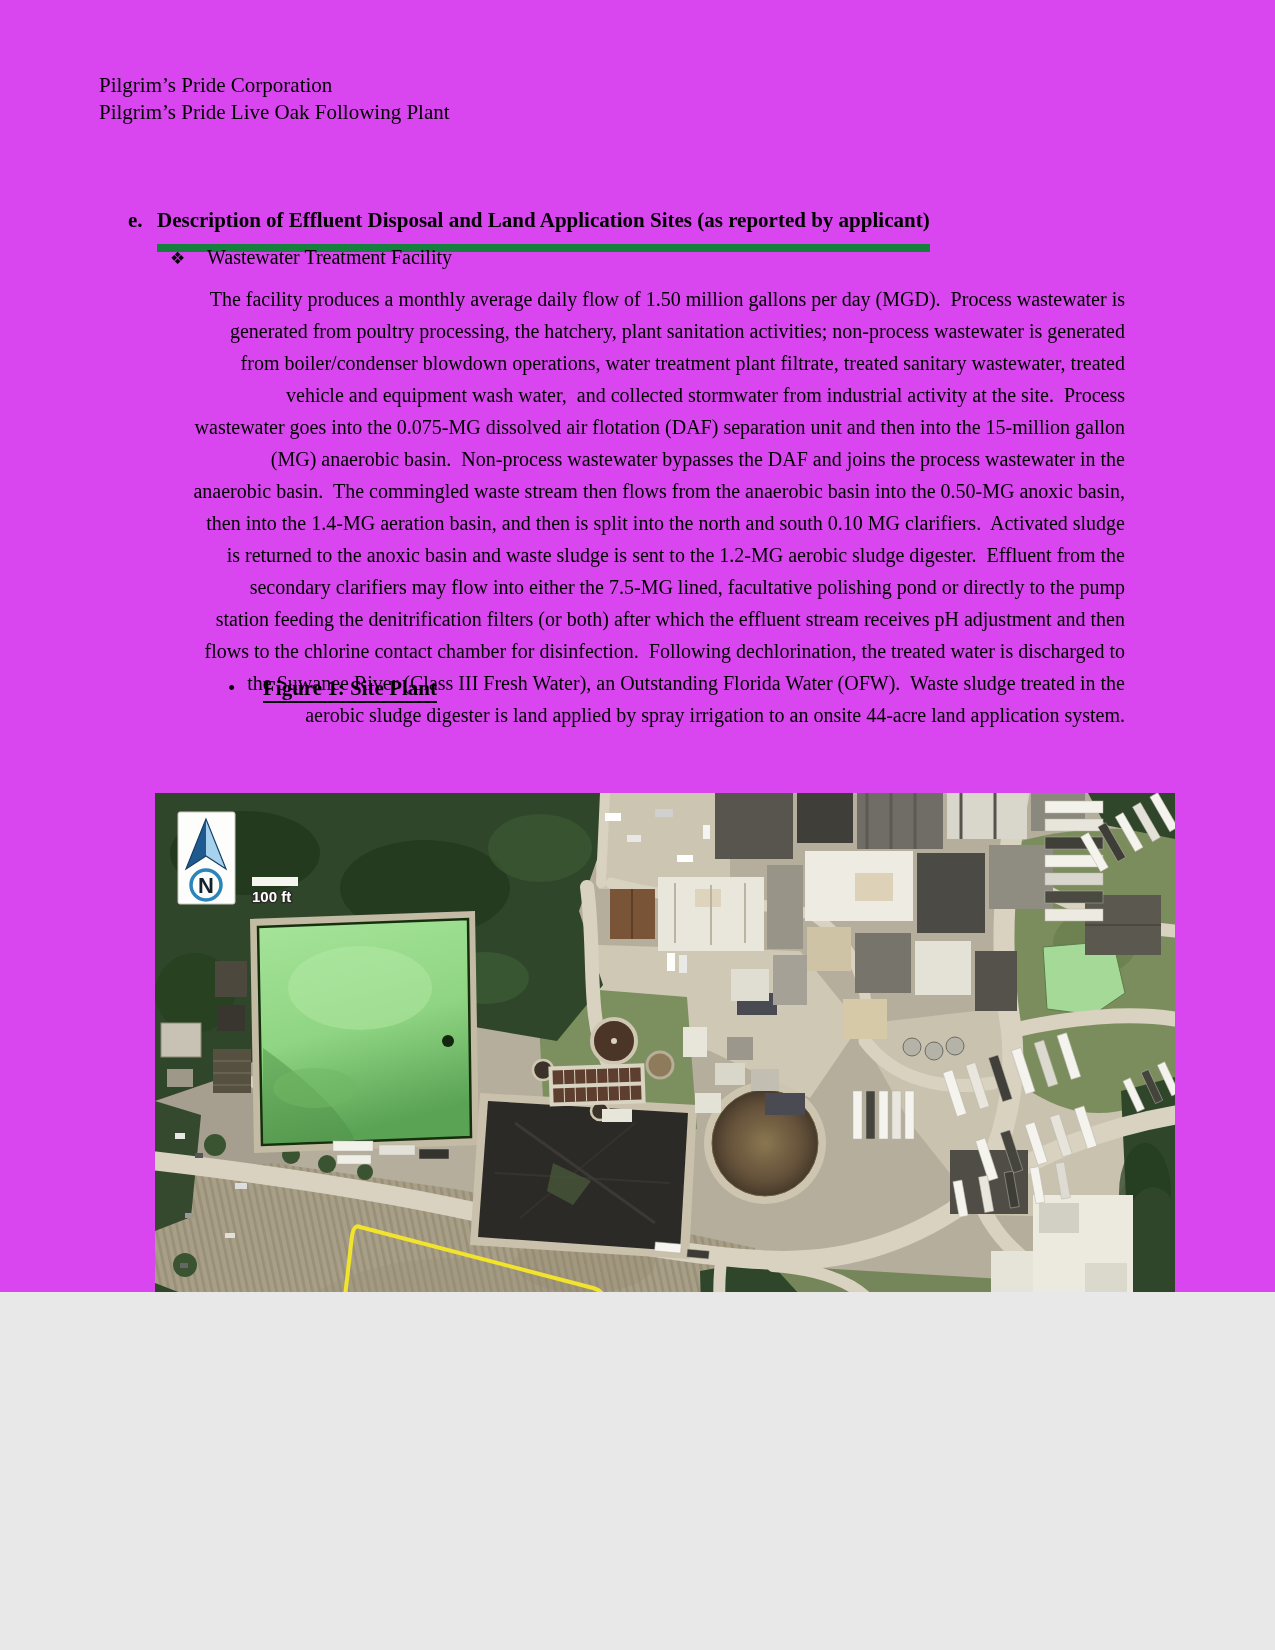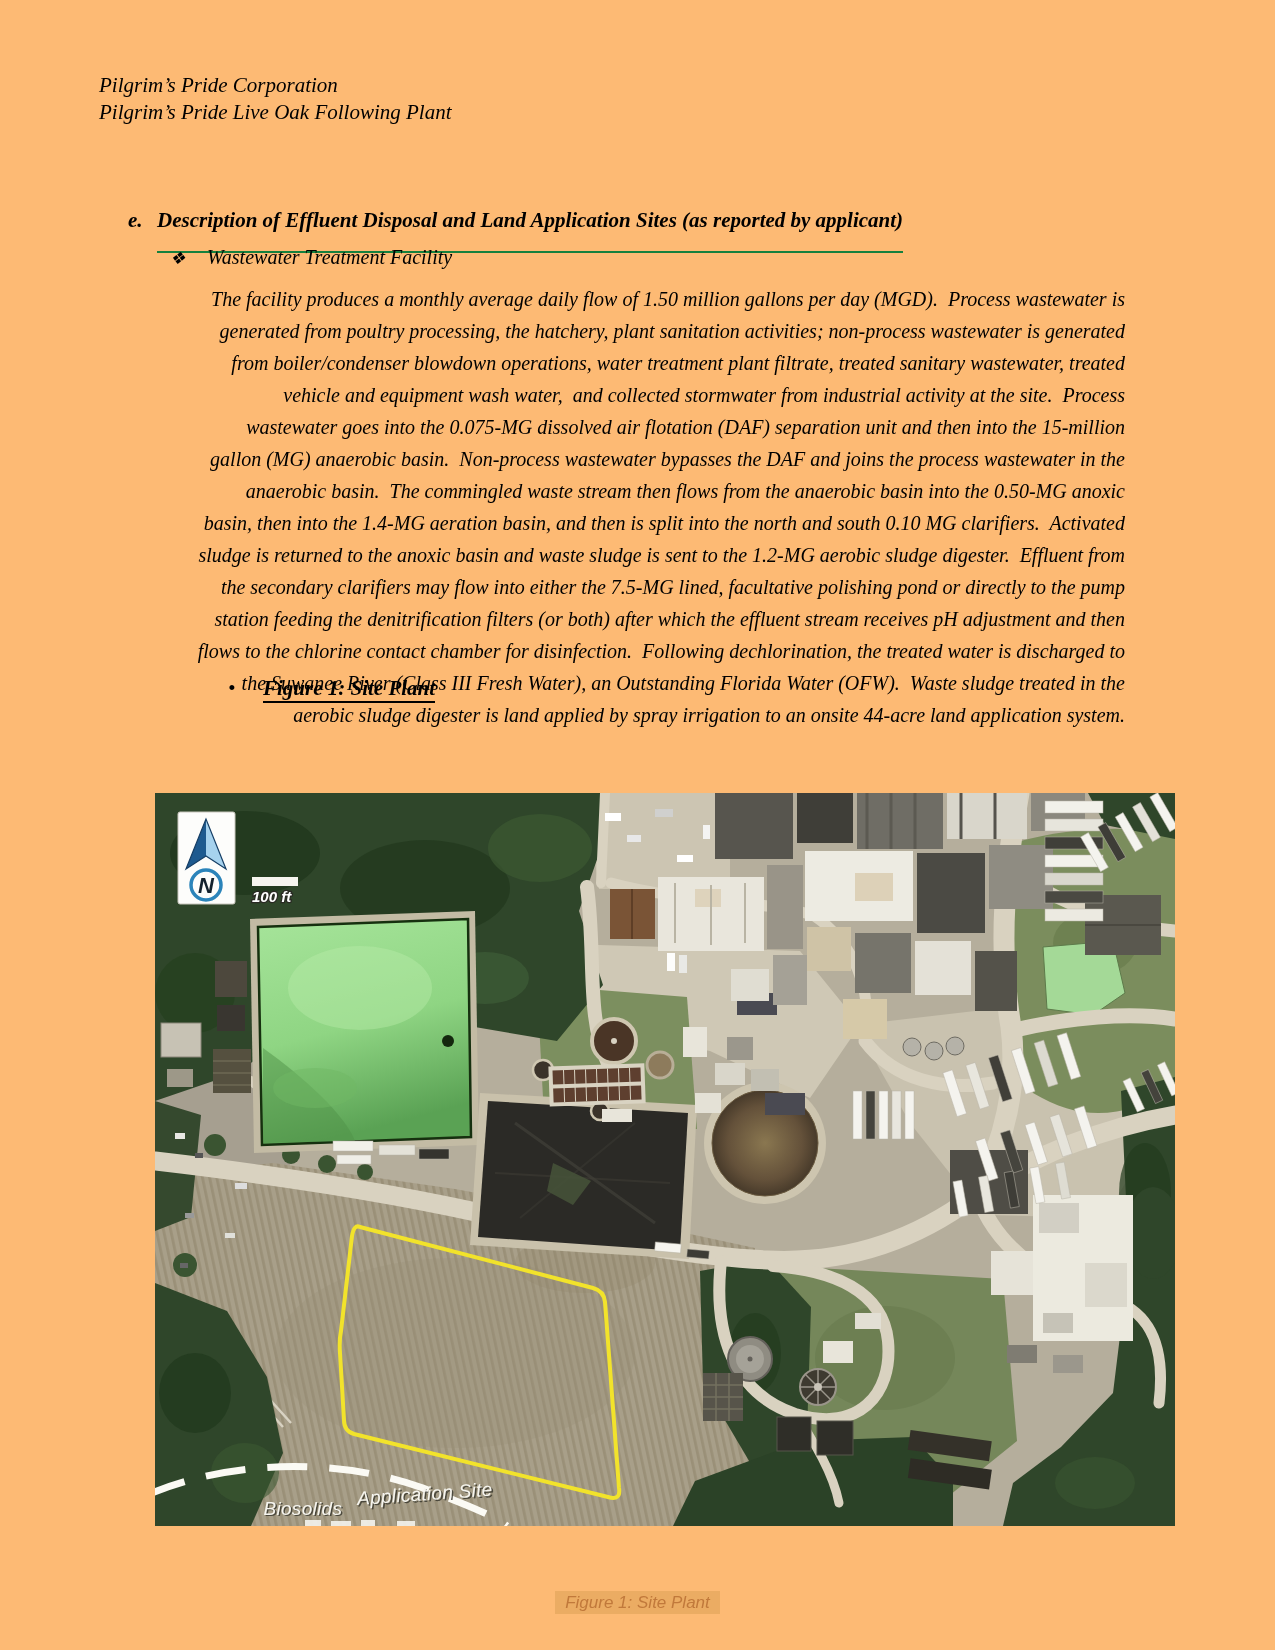--- a/index.html
+++ b/index.html
@@ -1,21 +1,21 @@
 <!DOCTYPE html>
 <html><head>
 <meta charset="utf-8">
 <style>
   html,body{margin:0;padding:0;background:#e8e8e8;}
-  .page{position:relative;width:1275px;height:1650px;background:#fdba74;overflow:hidden;
-        font-family:"Liberation Serif", serif;color:#000;font-style:italic;}
+  .page{position:relative;width:1275px;height:1292px;background:#d946ef;overflow:hidden;
+        font-family:"Liberation Serif", serif;color:#000;}
   .hdr{position:absolute;left:99px;top:72px;font-size:21px;line-height:27px;}
   .sec-line{position:absolute;left:128px;top:208px;font-size:21px;font-weight:bold;white-space:nowrap;}
   .sec-line .marker{display:inline-block;width:29px;}
-  .sec-line .underlined{border-bottom:2px solid #15803d;padding-bottom:19px;}
+  .sec-line .underlined{border-bottom:8px solid #15803d;padding-bottom:12px;}
   .sub-line{position:absolute;left:160px;top:246px;font-size:20px;margin-left:10px;}
   .sub-line .diamond{display:inline-block;width:37px;font-size:17px;}
   .para{position:absolute;left:193px;top:283px;width:932px;font-size:20px;line-height:32px;
         white-space:pre-wrap;text-align:right;}
   .fig-line{position:absolute;left:228px;top:676px;font-size:21px;font-weight:bold;}
   .fig-line .bullet{display:inline-block;width:35px;font-weight:normal;}
   .fig-line .underlined{border-bottom:2px solid #000;padding-bottom:1px;}
   .figure-wrap{position:absolute;left:155px;top:793px;width:1020px;height:733px;}
   .footer{position:absolute;left:0;top:1591px;width:100%;text-align:center;
           font-family:"Liberation Sans", sans-serif;font-size:17px;line-height:23px;color:#C1793B;}

